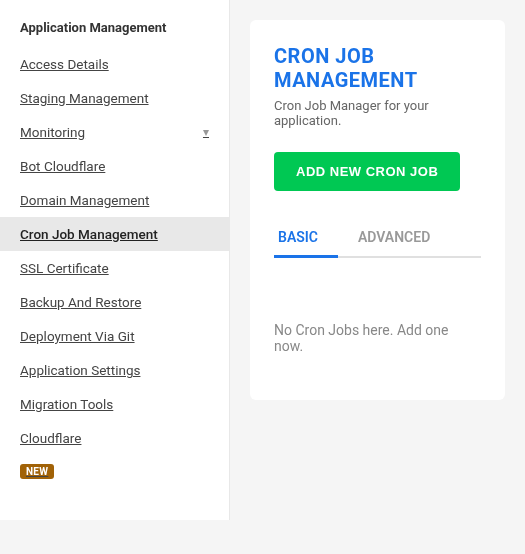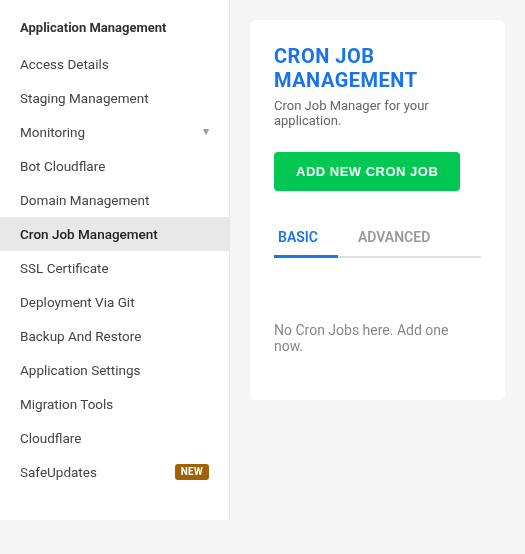--- a/index.html
+++ b/index.html
@@ -25,26 +25,28 @@
 
     .sidebar-title {
       font-size: 13px;
       font-weight: 700;
       color: #333;
       padding: 4px 20px 12px 20px;
     }
 
     .sidebar-item {
       display: flex;
+      align-items: center;
       justify-content: space-between;
       padding: 9px 20px;
       font-size: 13.5px;
       color: #444;
       cursor: pointer;
       border-radius: 0;
+      text-decoration: underline;
     }
 
     .sidebar-item.active {
       background: #e8e8e8;
       font-weight: 500;
       color: #222;
     }
 
     .sidebar-item .chevron {
       color: #999;
@@ -158,36 +160,35 @@
       <div class="sidebar-item">
         <span>Domain Management</span>
       </div>
       <div class="sidebar-item active">
         <span>Cron Job Management</span>
       </div>
       <div class="sidebar-item">
         <span>SSL Certificate</span>
       </div>
       <div class="sidebar-item">
+        <span>Backup And Restore</span>
+      </div>
+      <div class="sidebar-item">
         <span>Deployment Via Git</span>
       </div>
       <div class="sidebar-item">
-        <span>Backup And Restore</span>
-      </div>
-      <div class="sidebar-item">
         <span>Application Settings</span>
       </div>
       <div class="sidebar-item">
         <span>Migration Tools</span>
       </div>
       <div class="sidebar-item">
         <span>Cloudflare</span>
       </div>
       <div class="sidebar-item">
-        <span>SafeUpdates</span>
         <span class="badge-new">NEW</span>
       </div>
     </div>
 </nav>
 
 <main class="main-content">
   <div class="content-card">
     <h1 class="page-title">CRON JOB MANAGEMENT</h1>
     <p class="page-subtitle">Cron Job Manager for your application.</p>
     <button class="add-btn">ADD NEW CRON JOB</button>

